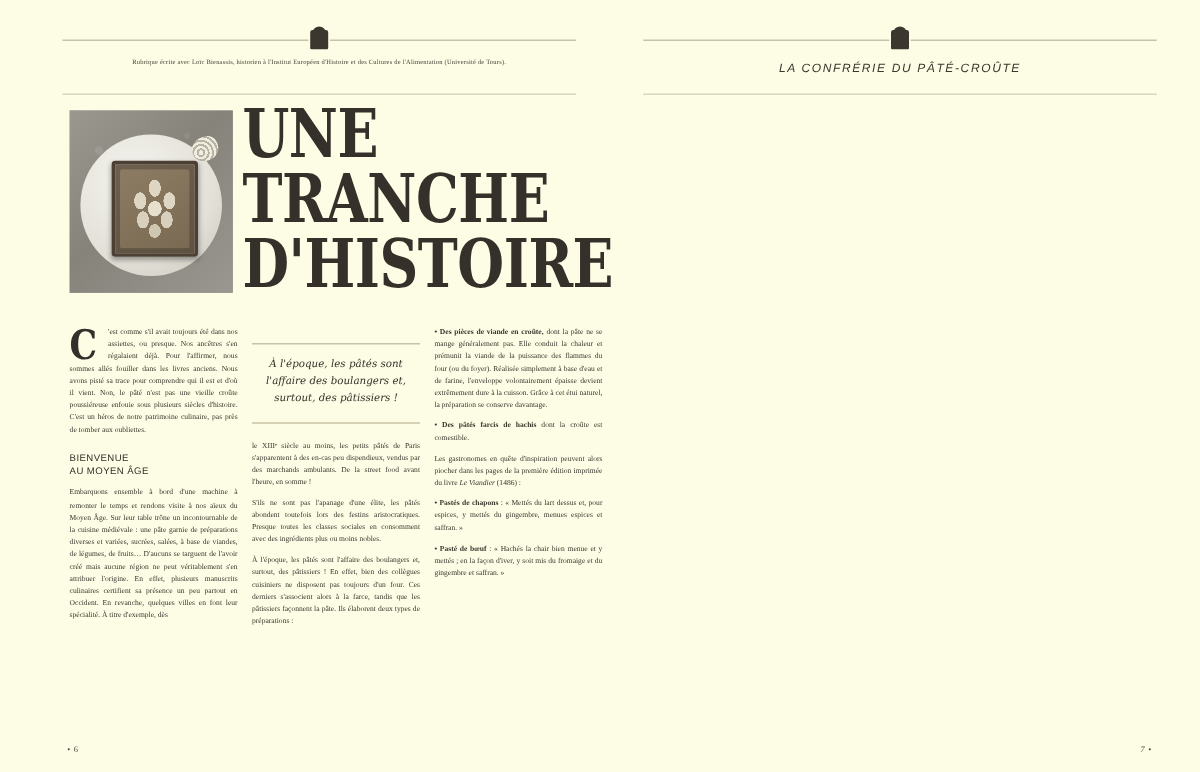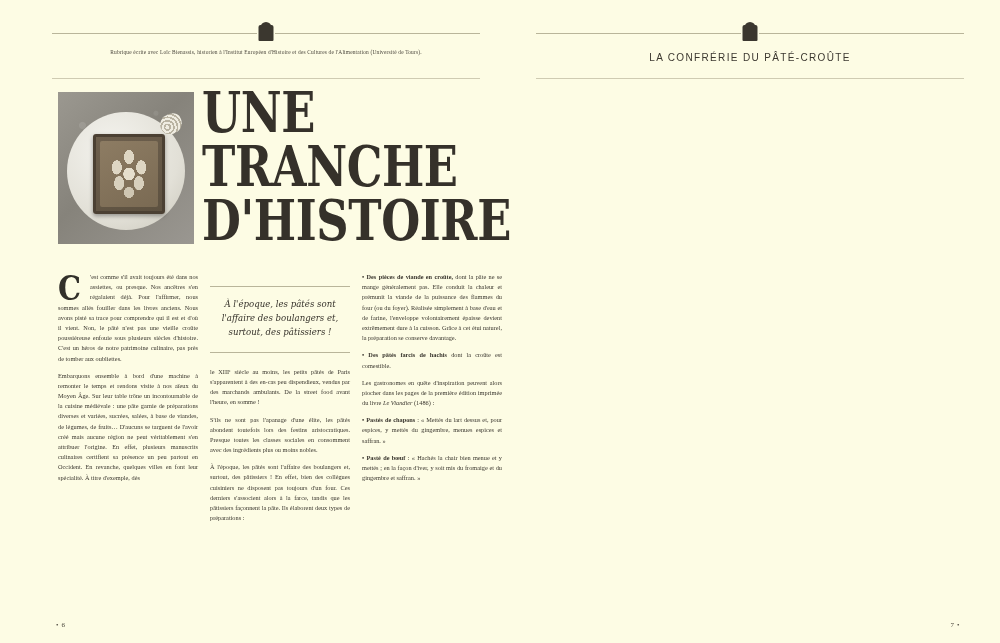--- a/index.html
+++ b/index.html
@@ -18,21 +18,21 @@
     box-sizing: border-box;
   }
   .page {
     position: absolute;
     top: 0;
     height: 643px;
     width: 500px;
     box-sizing: border-box;
   }
   .page-left  { left: 16px; }
-  .page-right { left: 500px; }
+  .page-right { left: 500px; font-style: italic; }
 
   
   .header-zone {
     position: absolute;
     left: 36px;
     right: 36px;
     top: 26px;
     height: 48px;
   }
   .header-rule-row {
@@ -288,20 +288,24 @@
     <div class="display-title">
       <div>UNE</div>
       <div>TRANCHE</div>
       <div>D'HISTOIRE</div>
     </div>
 
     <div class="cols cols-left">
 
       <div class="col">
         <p><span class="dropcap">C</span><span>'est comme s'il avait toujours été dans nos assiettes, ou presque. Nos ancêtres s'en régalaient déjà. Pour l'affirmer, nous sommes allés fouiller dans les livres anciens. Nous avons pisté sa trace pour comprendre qui il est et d'où il vient. Non, le pâté n'est pas une vieille croûte poussiéreuse enfouie sous plusieurs siècles d'histoire. C'est un héros de notre patrimoine culinaire, pas près de tomber aux oubliettes.</span></p>
+        <div class="subhead spaced">
+          <div>BIENVENUE</div>
+          <div>AU MOYEN ÂGE</div>
+        </div>
         <p>Embarquons ensemble à bord d'une machine à remonter le temps et rendons visite à nos aïeux du Moyen Âge. Sur leur table trône un incontournable de la cuisine médiévale : une pâte garnie de préparations diverses et variées, sucrées, salées, à base de viandes, de légumes, de fruits… D'aucuns se targuent de l'avoir créé mais aucune région ne peut véritablement s'en attribuer l'origine. En effet, plusieurs manuscrits culinaires certifient sa présence un peu partout en Occident. En revanche, quelques villes en font leur spécialité. À titre d'exemple, dès</p>
       </div>
 
       <div class="col">
         <div class="pullquote-box">
           <div class="pullquote">À l'époque, les pâtés sont l'affaire des boulangers et, surtout, des pâtissiers !</div>
         </div>
         <p>le XIIIᵉ siècle au moins, les petits pâtés de Paris s'apparentent à des en-cas peu dispendieux, vendus par des marchands ambulants. De la street food avant l'heure, en somme !</p>
         <p>S'ils ne sont pas l'apanage d'une élite, les pâtés abondent toutefois lors des festins aristocratiques. Presque toutes les classes sociales en consomment avec des ingrédients plus ou moins nobles.</p>
         <p>À l'époque, les pâtés sont l'affaire des boulangers et, surtout, des pâtissiers ! En effet, bien des collègues cuisiniers ne disposent pas toujours d'un four. Ces derniers s'associent alors à la farce, tandis que les pâtissiers façonnent la pâte. Ils élaborent deux types de préparations :</p>

